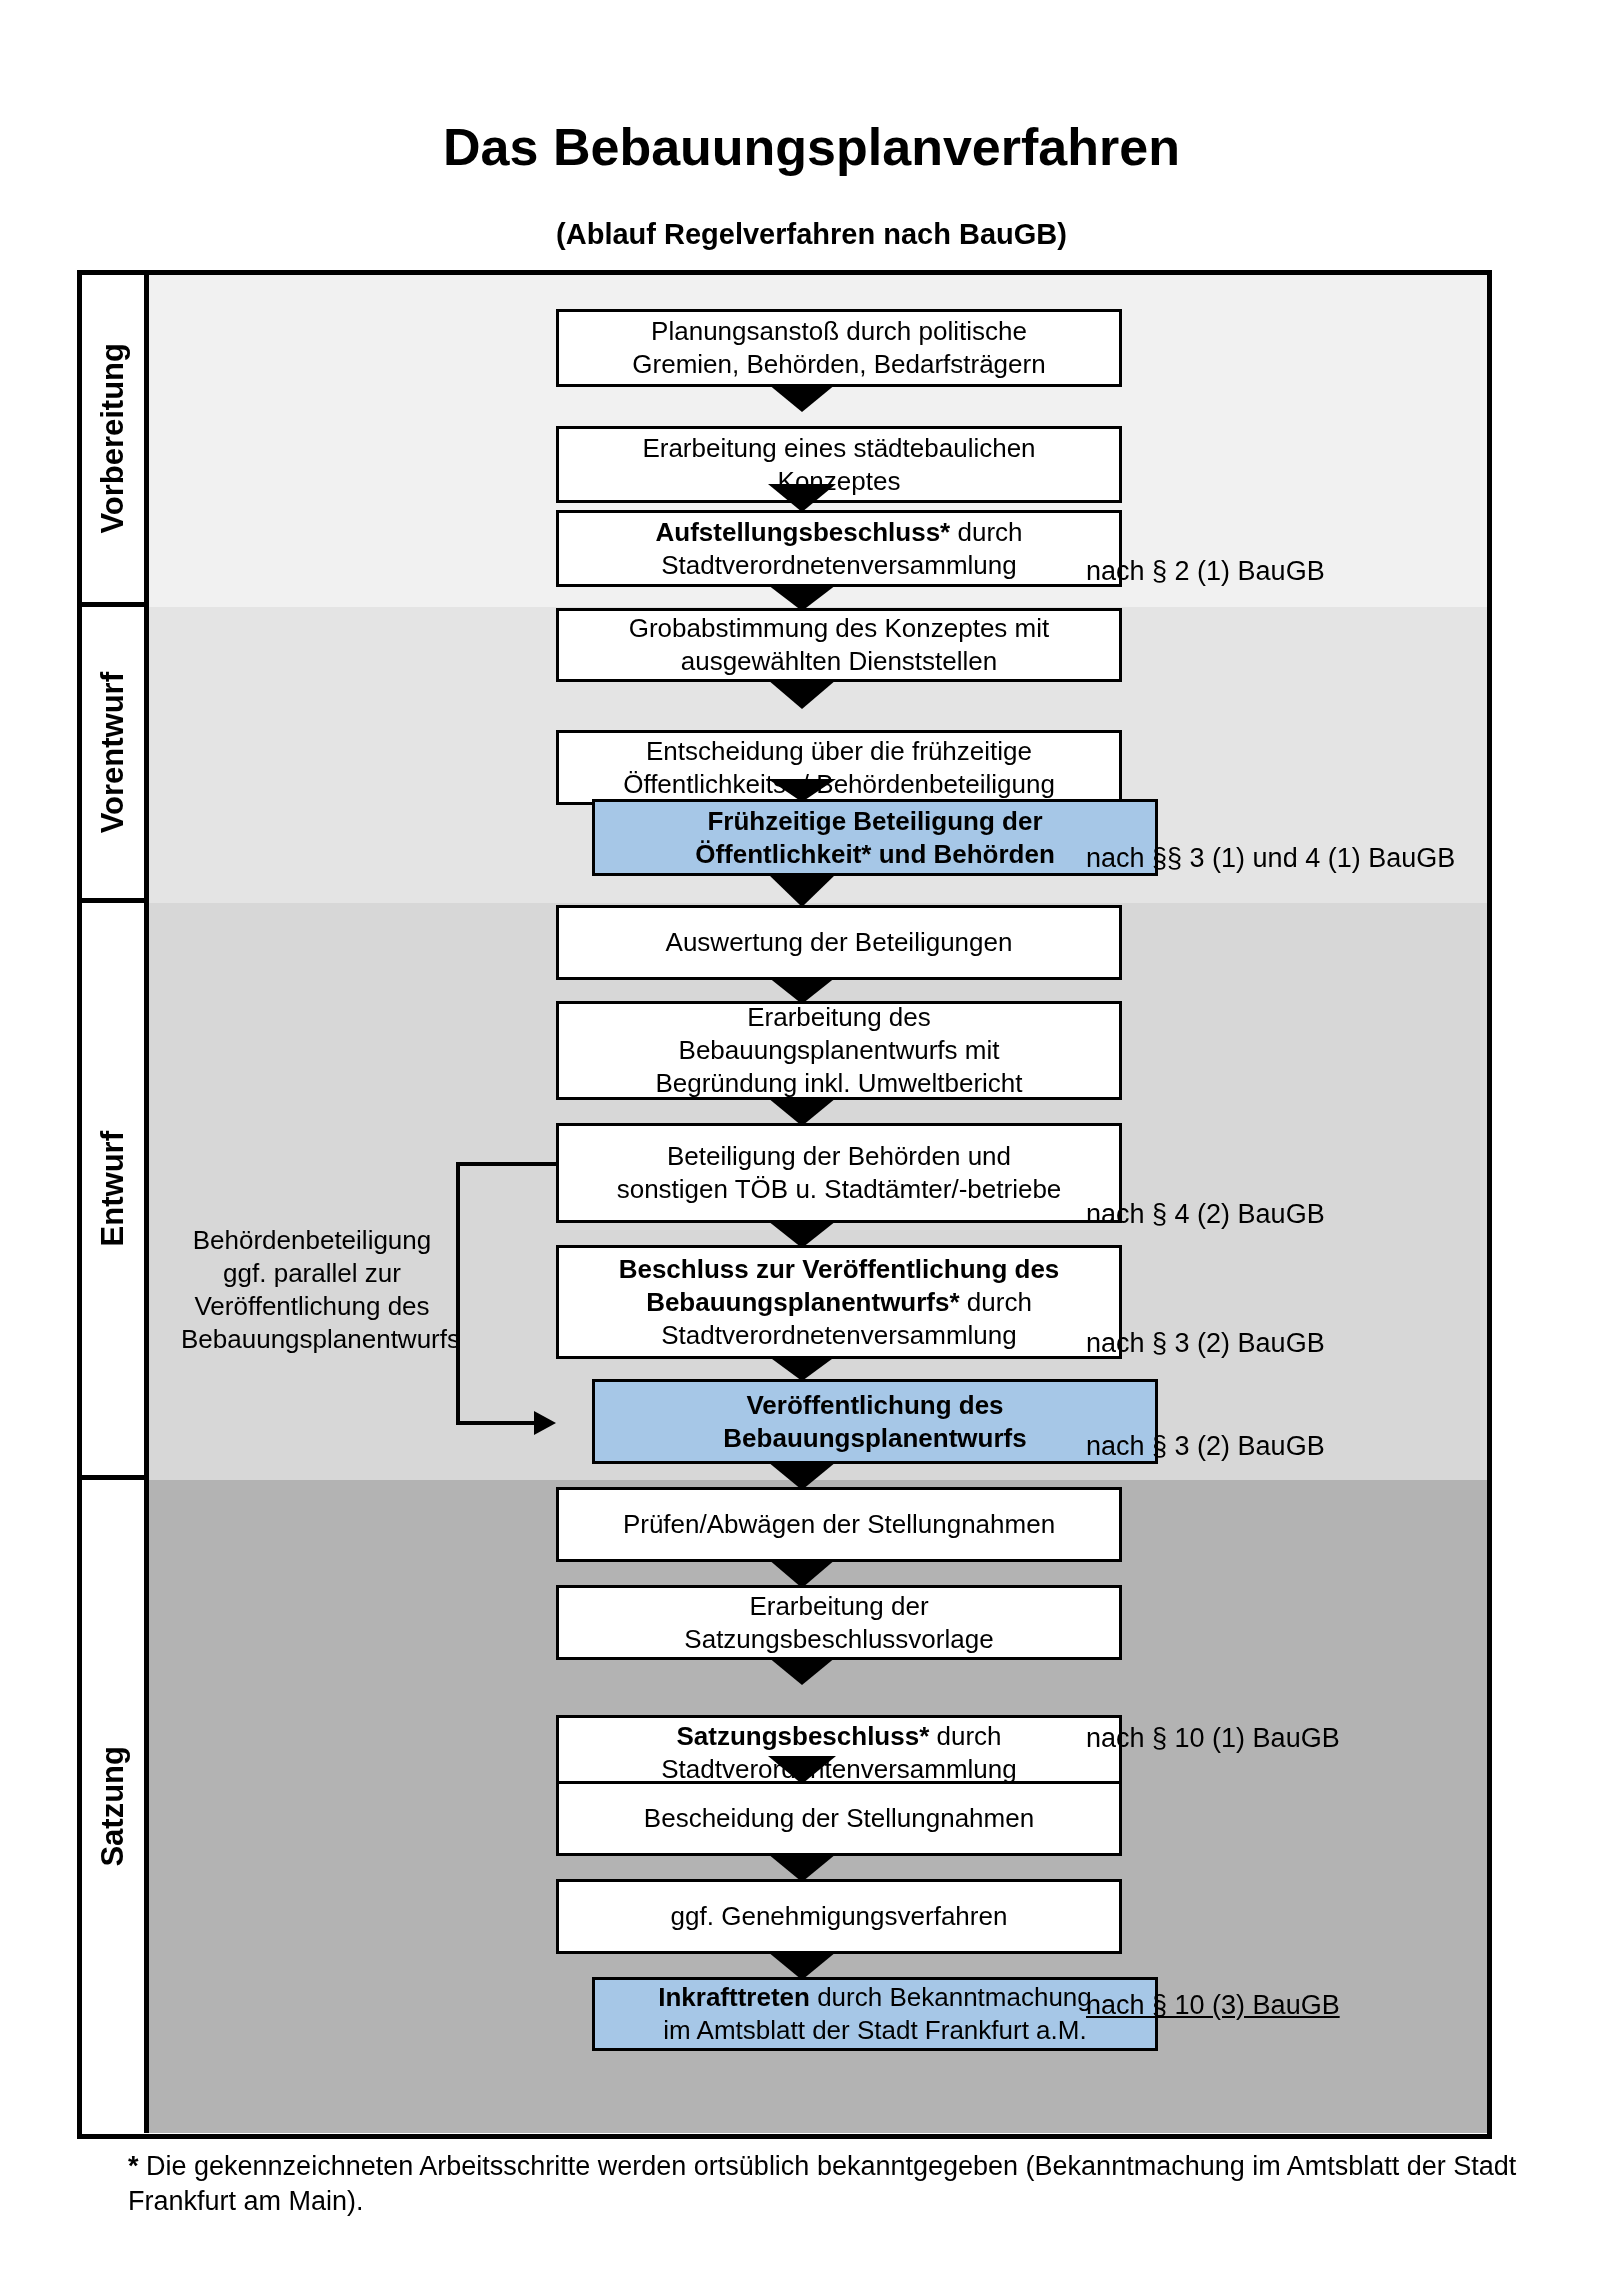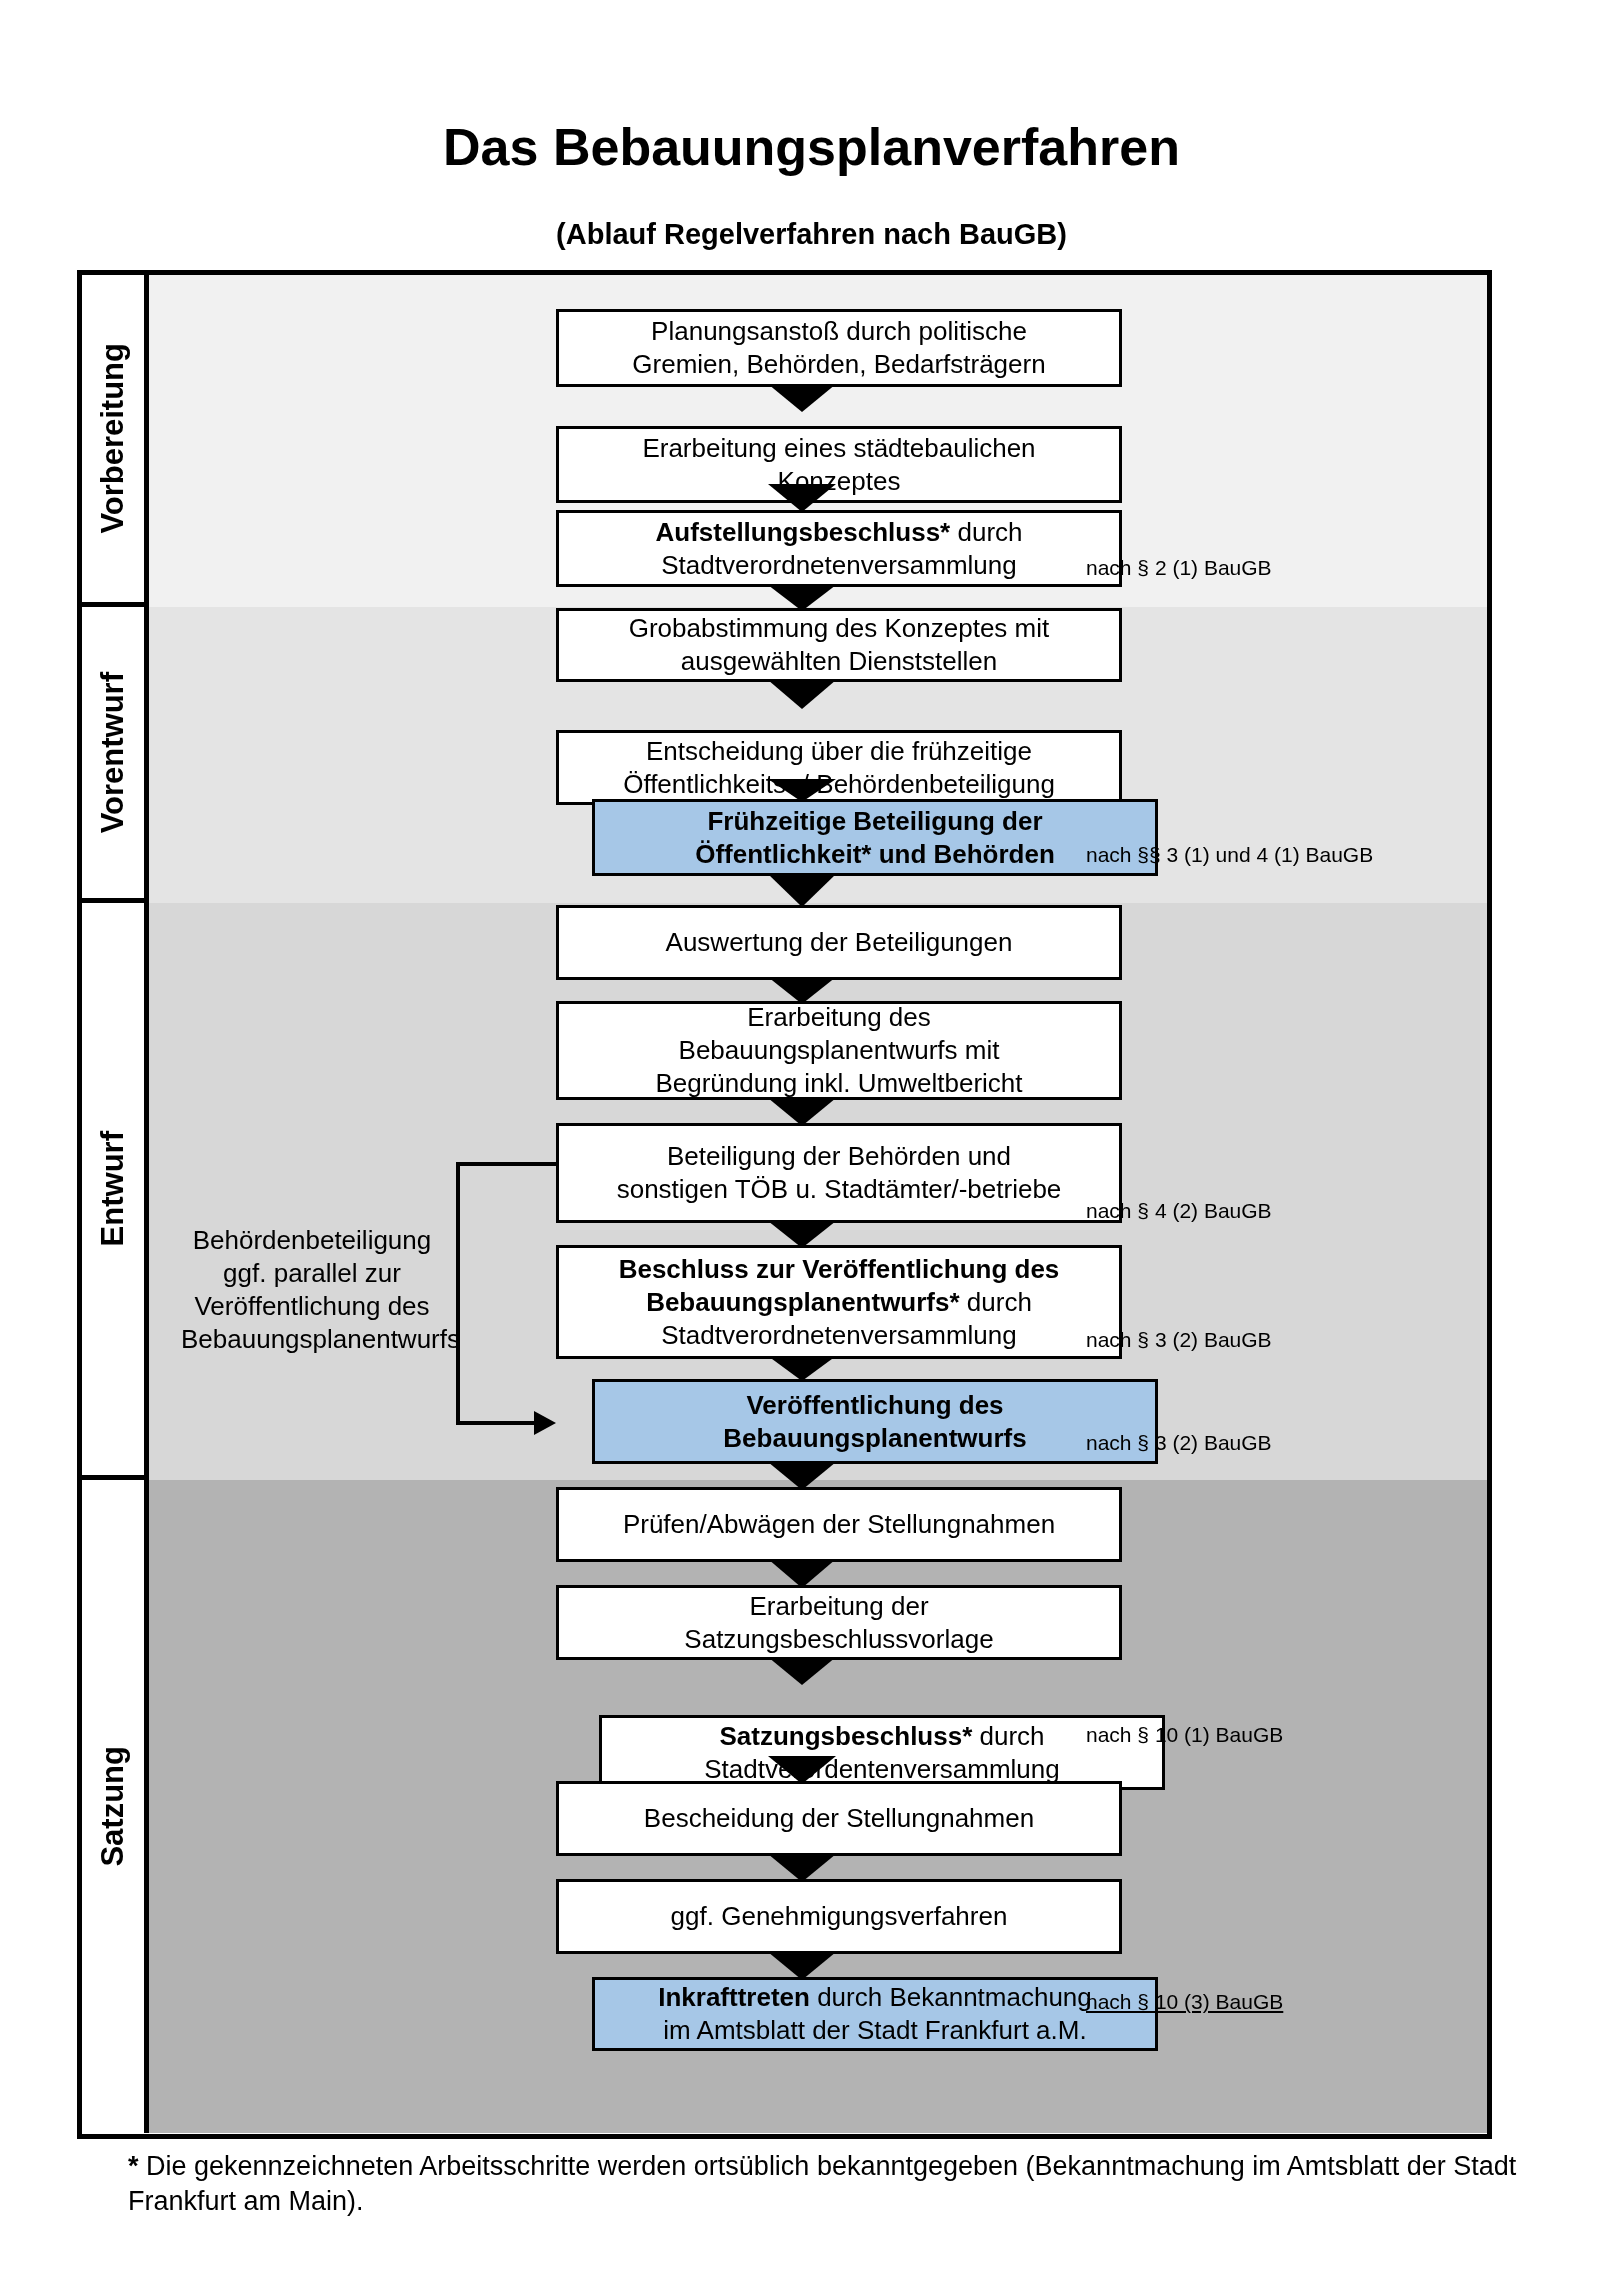--- a/index.html
+++ b/index.html
@@ -22,21 +22,21 @@
   .vlabel{writing-mode:vertical-rl;transform:rotate(180deg);
     font-size:31px;font-weight:bold;white-space:nowrap;}
   .box{position:absolute;left:474px;width:566px;background:#fff;
     border:3.9px solid #000;box-sizing:border-box;
     display:flex;align-items:center;justify-content:center;}
   .box.hl{background:#a6c7e7;margin-left:36px;}
   .box-text{text-align:center;white-space:pre-line;font-size:26px;line-height:33px;}
   .bold{font-weight:bold;text-align:center;}
   .arrow{position:absolute;left:686px;width:0;height:0;
     border-left:34px solid transparent;border-right:34px solid transparent;}
-  .ref{position:absolute;left:1004px;width:399px;font-size:21px;white-space:nowrap;}
+  .ref{position:absolute;left:1004px;width:399px;font-size:27px;white-space:nowrap;}
   .annotation{position:absolute;left:99px;top:949px;width:262px;
     text-align:center;font-size:26px;line-height:33px;white-space:pre-line;}
   .conn{position:absolute;background:#000;}
   .conn-arrowhead{position:absolute;left:452px;top:1136px;width:0;height:0;
     border-top:12.4px solid transparent;border-bottom:12.4px solid transparent;
     border-left:22px solid #000;}
   .footnote{position:absolute;left:128px;top:2149px;width:1420px;
     font-size:27px;line-height:35px;white-space:pre-line;}
 </style>
 </head>
@@ -111,21 +111,21 @@
       <div class="box-text"><span class="bold">Veröffentlichung des
 Bebauungsplanentwurfs</span><span></span></div>
     </div>
     <div class="box" style="top:1212px;height:75px;">
       <div class="box-text"><span class="bold"></span><span>Prüfen/Abwägen der Stellungnahmen</span></div>
     </div>
     <div class="box" style="top:1310px;height:75px;">
       <div class="box-text"><span class="bold"></span><span>Erarbeitung der
 Satzungsbeschlussvorlage</span></div>
     </div>
-    <div class="box" style="top:1440px;height:75px;margin-left:43px;">
+    <div class="box" style="top:1440px;height:75px;">
       <div class="box-text"><span class="bold">Satzungsbeschluss*</span><span> durch
 Stadtverordentenversammlung</span></div>
     </div>
     <div class="box" style="top:1506px;height:75px;">
       <div class="box-text"><span class="bold"></span><span>Bescheidung der Stellungnahmen</span></div>
     </div>
     <div class="box" style="top:1604px;height:75px;">
       <div class="box-text"><span class="bold"></span><span>ggf. Genehmigungsverfahren</span></div>
     </div>
     <div class="box hl" style="top:1702px;height:74px;">

